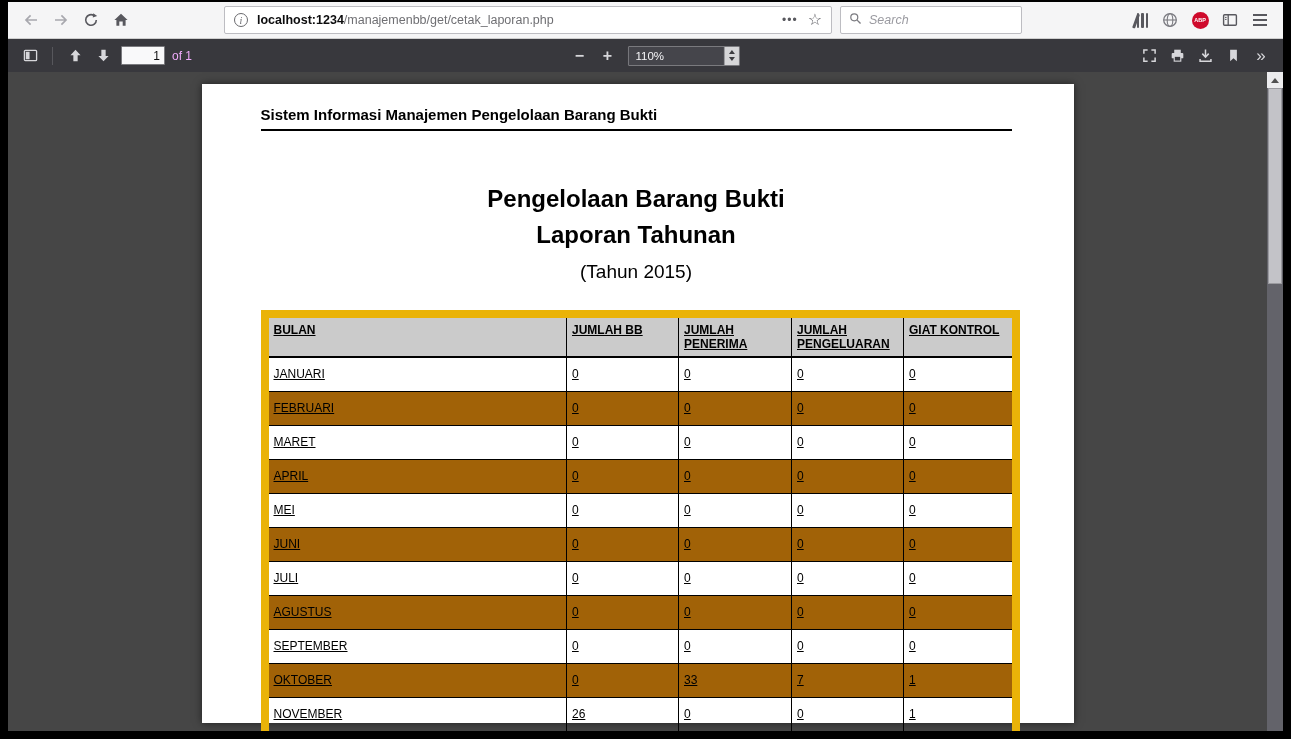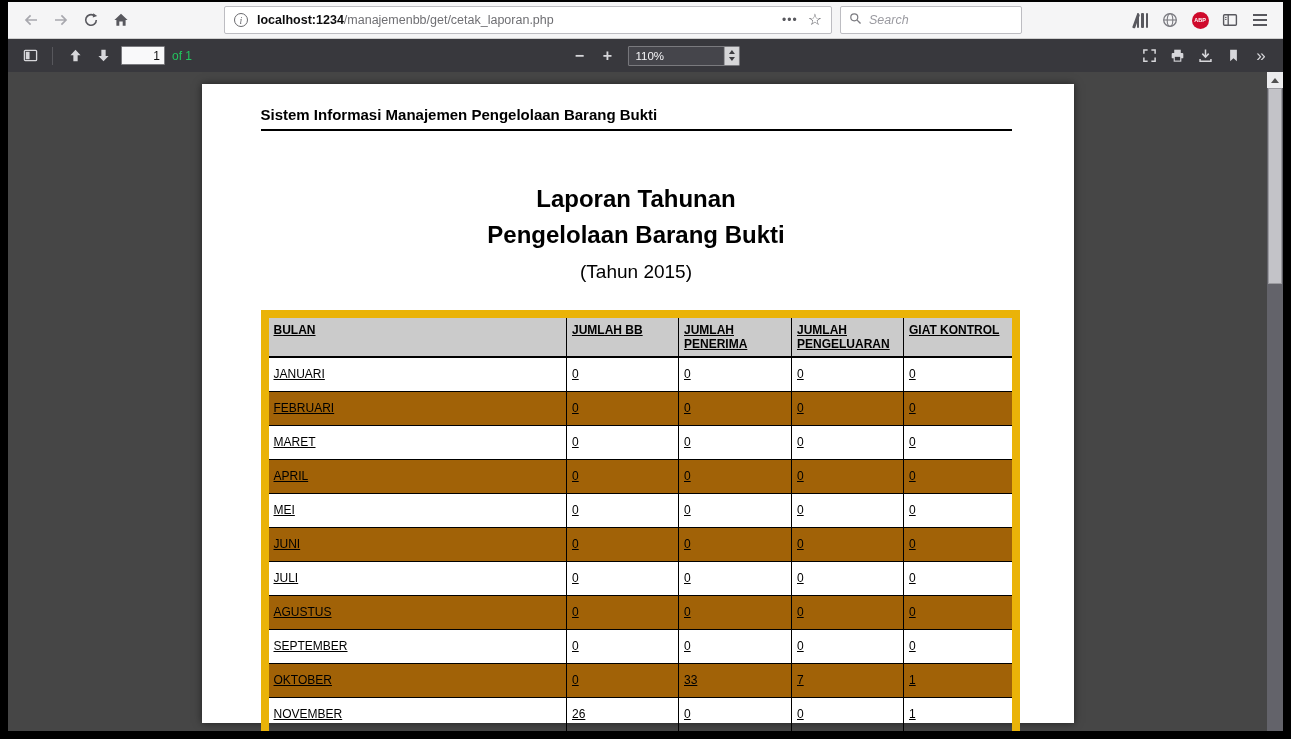--- a/index.html
+++ b/index.html
@@ -48,21 +48,21 @@
   
   .pdfbar { height:33px; flex:0 0 33px; background:#38383d; color:#d7d7db;
             display:flex; align-items:center; padding:0 8px; position:relative; }
   .pbtn { width:28px; height:26px; border:none; background:transparent; color:#d7d7db;
           display:flex; align-items:center; justify-content:center; border-radius:2px; cursor:pointer; }
   .pbtn svg { width:15px; height:15px; display:block; }
   .psep { width:1px; height:18px; background:#57575c; margin:0 8px; }
   .page-input { width:44px; height:19px; margin-left:4px; background:#f9f9fa; color:#0c0c0d;
                 border:1px solid #7a7a7e; border-radius:1px; font-size:12px; text-align:right;
                 padding-right:4px; font-family:"Liberation Sans",sans-serif; }
-  .page-count { font-size:12px; color:#22c55e; margin-left:7px; }
+  .page-count { font-size:12px; color:#f0abfc; margin-left:7px; }
 
   .zoom-group { position:absolute; left:50%; top:0; height:33px; transform:translateX(-46%);
                 display:flex; align-items:center; }
   .glyph-btn { font-size:16px; font-weight:bold; }
   .zoom-select { width:112px; height:20px; margin-left:6px; background:#45454b;
                  border:1px solid #7a7a7e; border-radius:1px; display:flex; align-items:center; cursor:pointer; }
   .zoom-value { flex:1; color:#f5f5f7; font-size:11.5px; padding-left:7px; }
   .zoom-spin { width:15px; height:100%; background:#d6d6d8; border-left:1px solid #9a9a9e;
                display:flex; flex-direction:column; align-items:center; justify-content:center; gap:3px; }
   .tri-up { width:0; height:0; border-left:3.5px solid transparent; border-right:3.5px solid transparent;
@@ -274,22 +274,22 @@
   </div>
 
   <div class="viewport">
     <div class="page-area">
       <div class="page">
 
         <div class="doc-h1">Sistem Informasi Manajemen Pengelolaan Barang Bukti</div>
         <div class="doc-rule"></div>
 
         <div class="doc-title">
+          <div class="t-big">Pengelolaan Barang Bukti</div>
           <div class="t-big">Laporan Tahunan</div>
-          <div class="t-big">Pengelolaan Barang Bukti</div>
           <div class="t-sub">(Tahun 2015)</div>
         </div>
 
         <table class="report">
           <colgroup>
             <col style="width:302px">
               <col style="width:112px">
               <col style="width:113px">
               <col style="width:112px">
               <col style="width:112px">

